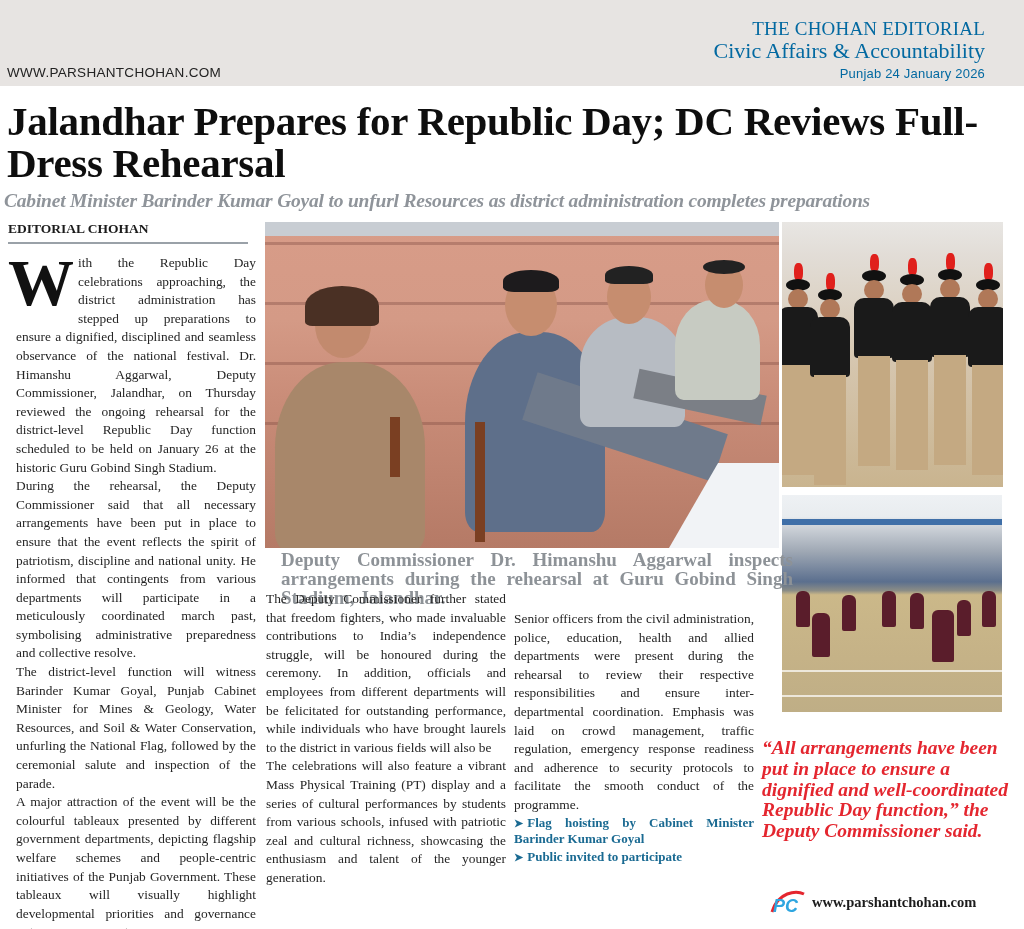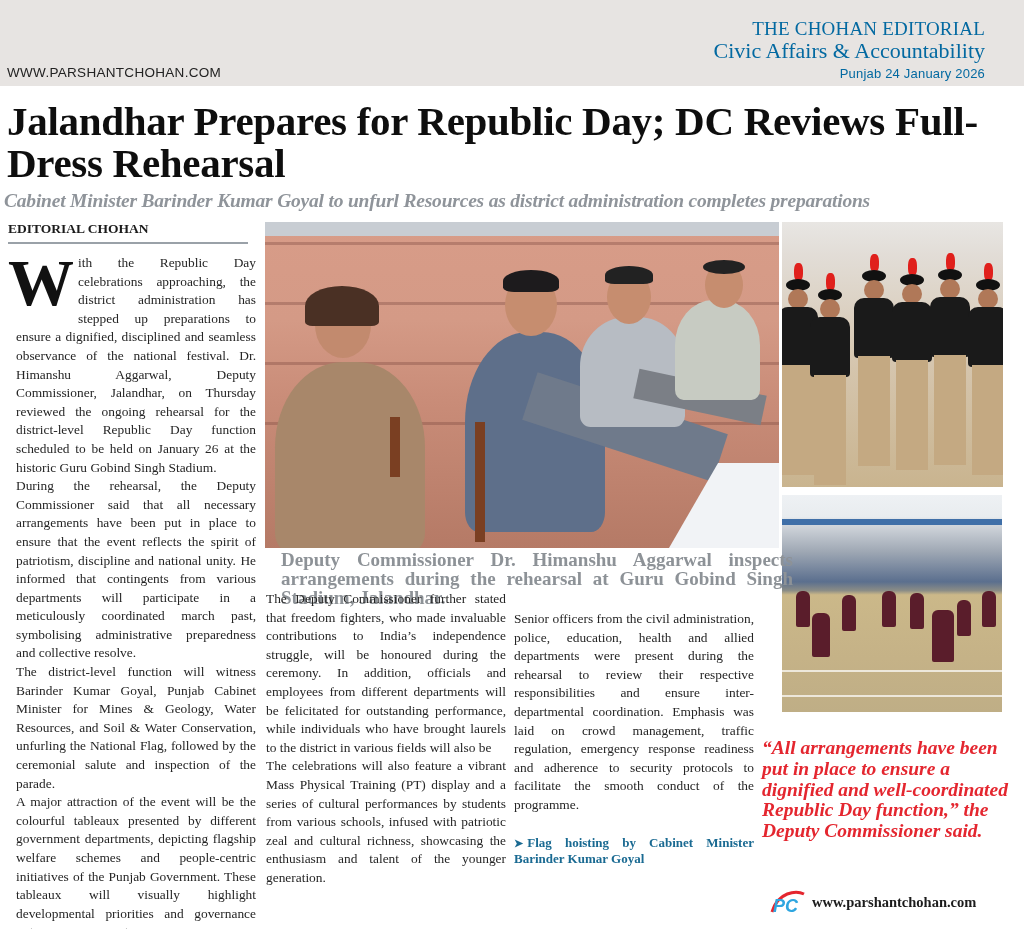--- a/index.html
+++ b/index.html
@@ -46,21 +46,21 @@
   .photo-ncc .face { position: absolute; top: -18px; left: 10px; width: 20px; height: 20px; background: #b07858; border-radius: 50%; }
 
   .photo-pt { left: 782px; top: 495px; width: 220px; height: 217px;
     background: linear-gradient(180deg, #eef1f4 0%, #e8ecef 10%, #d9dde2 12%, #9fa8b4 26%, #5b6f8e 40%, #8a8c86 44%, #cbb889 46%, #c5b287 75%, #bfae86 100%); }
   .photo-pt .roof { position: absolute; left: 0; top: 24px; width: 220px; height: 6px; background: #3f6fa8; }
   .photo-pt .line { position: absolute; left: 0; height: 2px; width: 220px; background: rgba(255,255,255,0.7); }
   .photo-pt .kid { position: absolute; width: 14px; height: 36px; background: #5a1d2b; border-radius: 6px 6px 2px 2px; }
 
   .caption { position: absolute; left: 281px; top: 550px; width: 512px; font-family: "Liberation Serif", serif; font-weight: bold; font-size: 19px; line-height: 19px; color: #8d9297; text-align: justify; text-align-last: left; }
 
-  .highlights { margin-top: 20px; font-family: Liberation Serif, serif; }
+  .highlights { margin-top: 0; font-family: Liberation Serif, serif; }
   .highlights li { list-style: none; font-weight: bold; color: #1a6a92; font-size: 13px; line-height: 15.5px; margin-bottom: 2px; text-align: justify; text-align-last: left; }
   .highlights .arrow { font-size: 11px; margin-right: 4px; }
 
   .pullquote { position: absolute; left: 762px; top: 722px; width: 262px; font-family: "Liberation Serif", serif; font-style: italic; font-weight: bold; font-size: 19.5px; line-height: 20.8px; color: #e4262f; margin-top: 16px; }
 
   .footer-brand { position: absolute; left: 768px; top: 888px; height: 28px; display: flex; align-items: center; }
   .logo { position: relative; width: 38px; height: 28px; margin-right: 6px; }
   .footer-url { font-family: "Liberation Serif", serif; font-weight: bold; font-size: 14.5px; color: #1c1c1c; }
 </style>
 </head>
@@ -181,20 +181,21 @@
 
 <div class="col col2">
   <p>The Deputy Commissioner further stated that freedom fighters, who made invaluable contributions to India’s independence struggle, will be honoured during the ceremony. In addition, officials and employees from different departments will be felicitated for outstanding performance, while individuals who have brought laurels to the district in various fields will also be</p>
   <p>The celebrations will also feature a vibrant Mass Physical Training (PT) display and a series of cultural performances by students from various schools, infused with patriotic zeal and cultural richness, showcasing the enthusiasm and talent of the younger generation.</p>
 </div>
 
 <div class="col col3">
   <p>Senior officers from the civil administration, police, education, health and allied departments were present during the rehearsal to review their respective responsibilities and ensure inter-departmental coordination. Emphasis was laid on crowd management, traffic regulation, emergency response readiness and adherence to security protocols to facilitate the smooth conduct of the programme.</p>
   <ul class="highlights">
     <li><span class="arrow">➤</span><span>Flag hoisting by Cabinet Minister Barinder Kumar Goyal</span></li>
+    <li><span class="arrow">➤</span><span>Public invited to participate</span></li>
   </ul>
 </div>
 
 <blockquote class="pullquote">“All arrangements have been put in place to ensure a dignified and well-coordinated Republic Day function,” the Deputy Commissioner said.</blockquote>
 
 <div class="footer-brand">
   <div class="logo">
     <svg width="38" height="28" viewBox="0 0 38 28">
       <path d="M4 24 C 10 4, 28 2, 36 6" stroke="#e4262f" stroke-width="3" fill="none"></path>
       <text x="5" y="24" font-family="Liberation Sans, sans-serif" font-weight="bold" font-style="italic" font-size="18" fill="#2fa6e0">PC</text>

